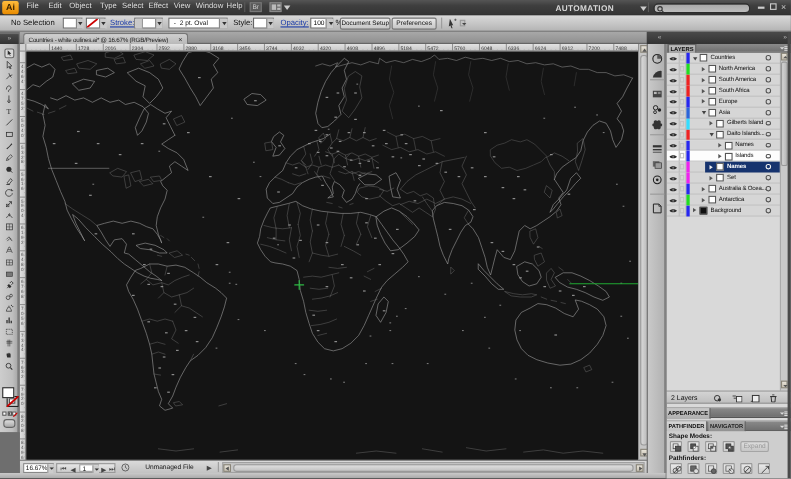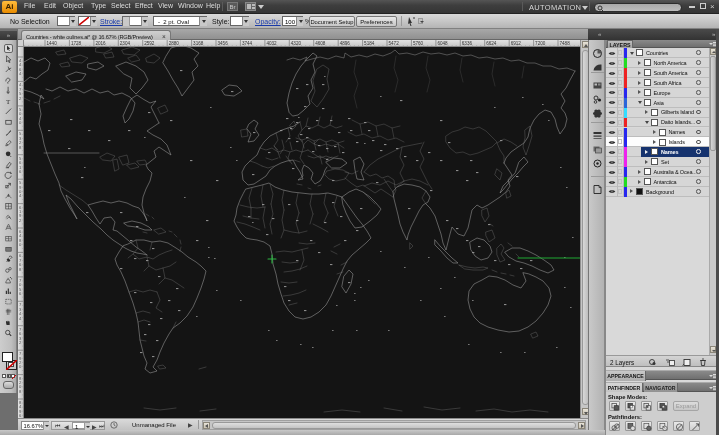--- a/index.html
+++ b/index.html
@@ -19,21 +19,21 @@
     <div class="abs" style="left:206px;top:2px;font-size:7px;color:#dedede;">Help</div>
     <div class="abs" style="left:222px;top:2px;width:1px;height:9px;background:#5a5a5a;"></div>
     <div class="abs" style="left:227px;top:2px;width:11px;height:9px;background:#5a5a5a;border:1px solid #777;font-size:6px;color:#ccc;text-align:center;line-height:8px;">Br</div>
     <div class="abs" style="left:245px;top:2px;width:11px;height:9px;background:#666;border:1px solid #888;">
       <div class="abs" style="left:1px;top:1px;width:4px;height:5px;background:#bbb;"></div>
       <div class="abs" style="left:6px;top:1px;width:3px;height:2px;background:#bbb;"></div>
       <div class="abs" style="left:6px;top:4px;width:3px;height:2px;background:#bbb;"></div>
     </div>
     <div class="abs" style="left:258px;top:5px;width:0;height:0;border-left:3px solid transparent;border-right:3px solid transparent;border-top:4px solid #ccc;"></div>
     <div class="abs" style="left:522px;top:2px;width:1px;height:9px;background:#5a5a5a;"></div>
-    <div class="abs" style="left:529px;top:3px;font-size:7.5px;font-weight:normal;color:#d8d8d8;letter-spacing:0.3px;">AUTOMATION</div>
+    <div class="abs" style="left:505px;top:3px;font-size:7.5px;font-weight:bold;color:#d8d8d8;letter-spacing:0.3px;">AUTOMATION</div>
     <div class="abs" style="left:582px;top:6px;width:0;height:0;border-left:3px solid transparent;border-right:3px solid transparent;border-top:4px solid #ccc;"></div>
     <div class="abs" style="left:589px;top:2px;width:1px;height:9px;background:#5a5a5a;"></div>
     <div class="abs" style="left:594px;top:3px;width:88px;height:9px;background:linear-gradient(#a8a8a8,#bdbdbd);border:1px solid #2c2c2c;border-radius:5px;">
       <svg class="abs" style="left:2px;top:1px;" width="7" height="7" viewBox="0 0 7 7">
         <circle cx="3" cy="3" r="2" fill="none" stroke="#333" stroke-width="1"></circle>
         <line x1="4.5" y1="4.5" x2="6.5" y2="6.5" stroke="#333" stroke-width="1"></line>
       </svg>
     </div>
     <div class="abs" style="left:689px;top:6px;width:6px;height:2px;background:#ccc;"></div>
     <div class="abs" style="left:700px;top:3px;width:6px;height:6px;border:1px solid #ccc;"></div>

